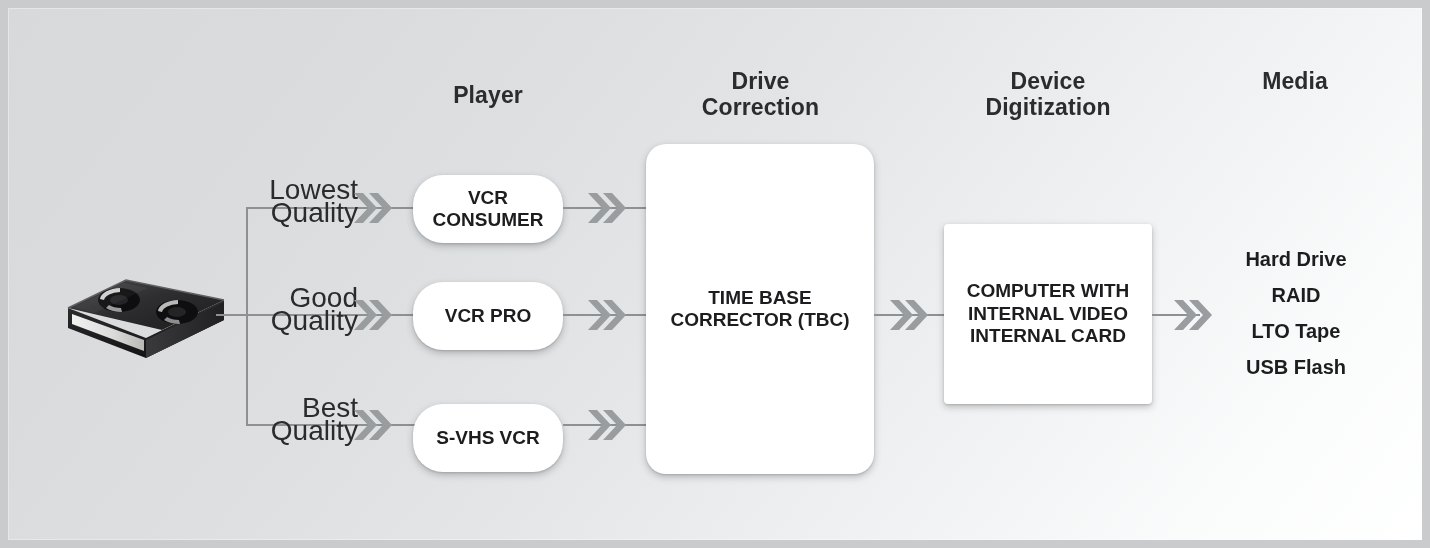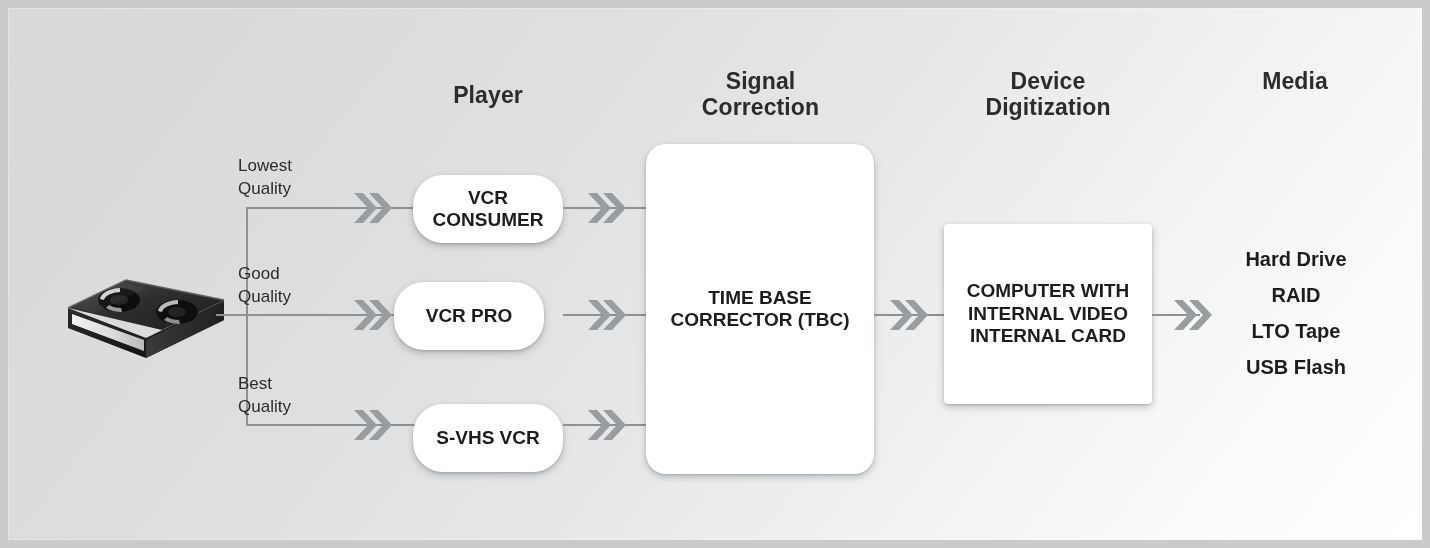--- a/index.html
+++ b/index.html
@@ -91,25 +91,26 @@
     line-height: 1.18;
     padding: 0 8px;
   }
   .node-player   { width: 150px; height: 68px;  border-radius: 30px; font-size: 19px; }
   .node-tbc      { width: 228px; height: 330px; border-radius: 20px; font-size: 19px; }
   .node-computer { width: 208px; height: 180px; border-radius: 4px; font-size: 19px; }
 
   
   .quality {
     position: absolute;
-    text-align: left;
-    font-size: 17px;
+    text-align: right;
+    font-size: 28px;
     line-height: 23px;
     color: #2b2b2d;
     width: 120px;
+    margin-top: 24px;
   }
 
   
   #storage-list {
     position: absolute;
     text-align: center;
     width: 200px;
   }
   #storage-list .media-item {
     font-size: 20px;
@@ -133,21 +134,21 @@
 <body>
 
 <div id="stage">
   <div id="panel">
 
     <div class="col-head" style="left:390px; top:74px; width:180px;">
       <span>Player</span>
     </div>
 
     <div class="col-head" style="left:660px; top:60px; width:185px;">
-      <div>Signal</div>
+      <div>Drive</div>
       <div>Correction</div>
     </div>
 
     <div class="col-head" style="left:945px; top:60px; width:190px;">
       <div>Device</div>
       <div>Digitization</div>
     </div>
 
     <div class="col-head" style="left:1192px; top:60px; width:190px;">
       <div>Media</div>
@@ -247,21 +248,21 @@
       </g>
         </svg>
     </div>
 
     <div class="node node-player" style="left:405px; top:167px;">
       <div class="label">
         <div>VCR</div>
         <div>CONSUMER</div>
       </div>
     </div>
-    <div class="node node-player" style="left:386px; top:274px;">
+    <div class="node node-player" style="left:405px; top:274px;">
       <div class="label">
         <div>VCR PRO</div>
       </div>
     </div>
     <div class="node node-player" style="left:405px; top:383px;margin-top:13px;">
       <div class="label">
         <div>S-VHS VCR</div>
       </div>
     </div>
 

